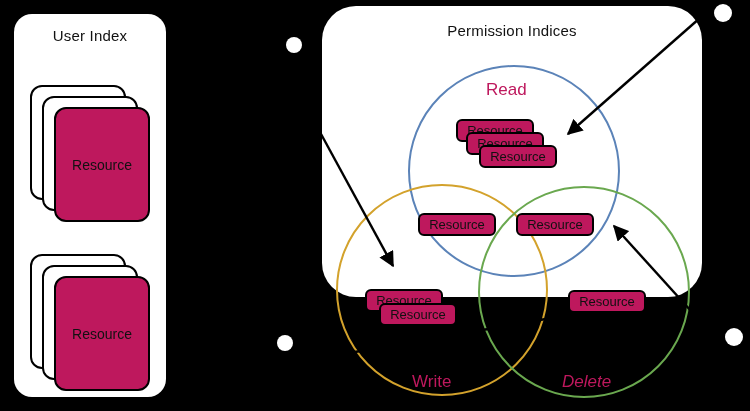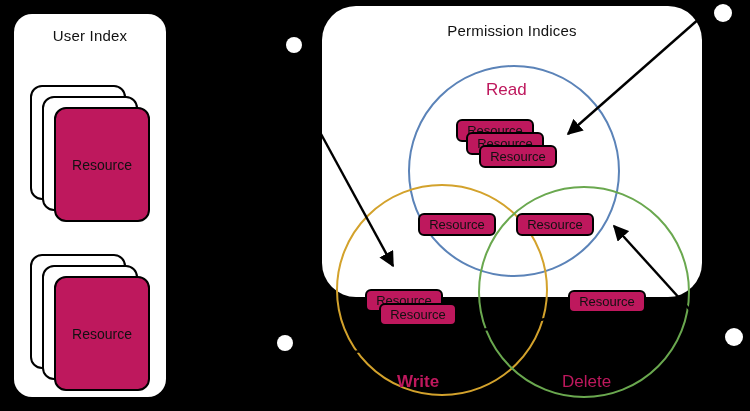--- a/index.html
+++ b/index.html
@@ -136,22 +136,22 @@
   </div>
 
   <div class="panel" id="permission-panel">
     <div class="panel-title" id="permission-title">Permission Indices</div>
 
     <div class="venn-circle" id="circle-read" style="left:86px; top:59px; width:212px; height:212px; border-color:#5b83b8;"></div>
     <div class="venn-circle" id="circle-write" style="left:14px; top:178px; width:212px; height:212px; border-color:#d3a22c;"></div>
     <div class="venn-circle" id="circle-delete" style="left:156px; top:180px; width:212px; height:212px; border-color:#6aa84f;"></div>
 
     <div class="venn-label" style="left:164px; top:74px;">Read</div>
-    <div class="venn-label" style="left:75px; top:366px;font-weight:bold;">Write</div>
-    <div class="venn-label" style="left:240px; top:366px;">Delete</div>
+    <div class="venn-label" style="left:90px; top:366px;">Write</div>
+    <div class="venn-label" style="left:240px; top:366px;font-style:italic;">Delete</div>
 
     <div>
       <div class="res-card res-small" style="left:134px; top:113px;">
         <span>Resource</span>
       </div>
       <div class="res-card res-small" style="left:144px; top:126px;">
         <span>Resource</span>
       </div>
       <div class="res-card res-small" style="left:157px; top:139px;">
         <span>Resource</span>

